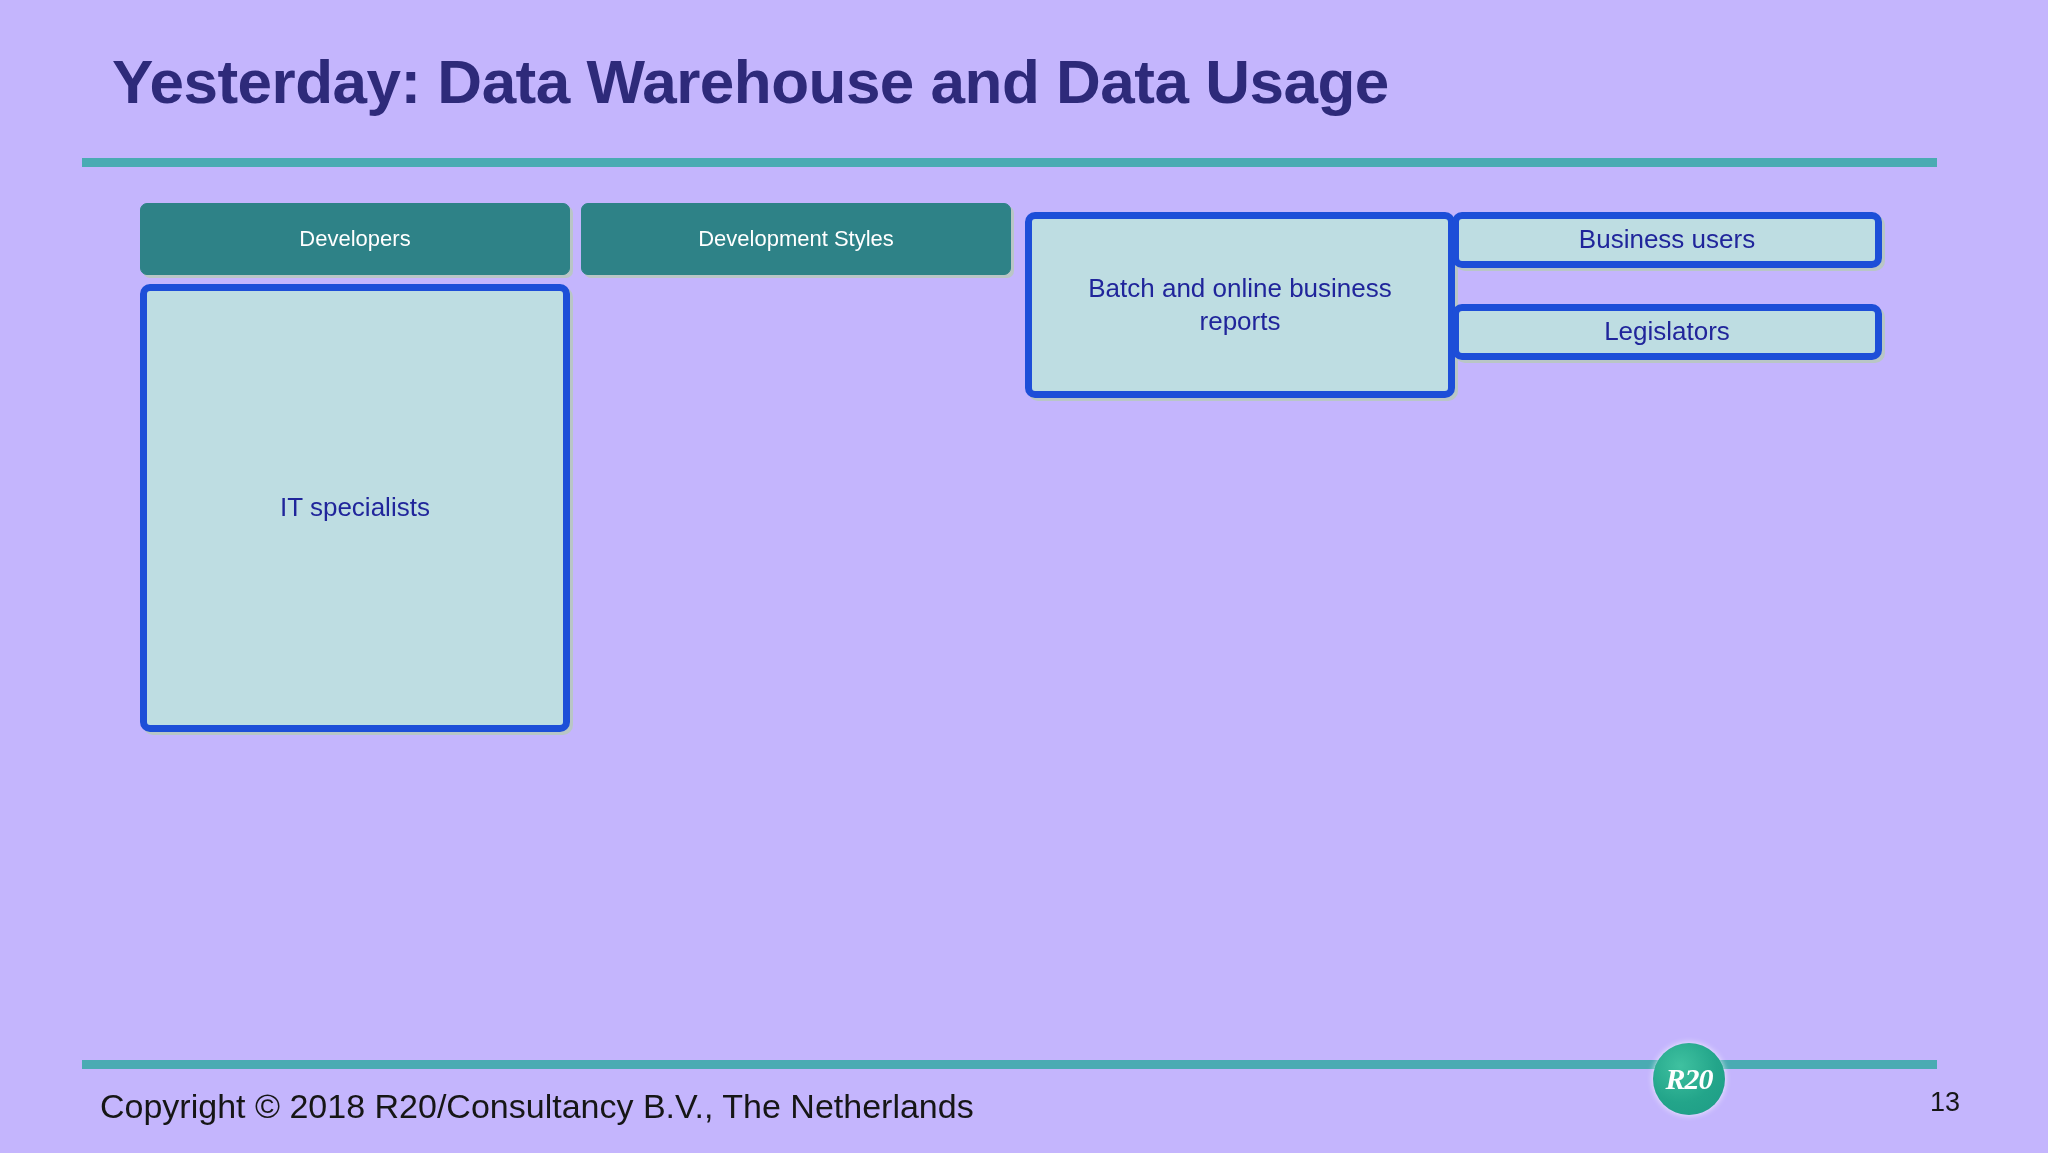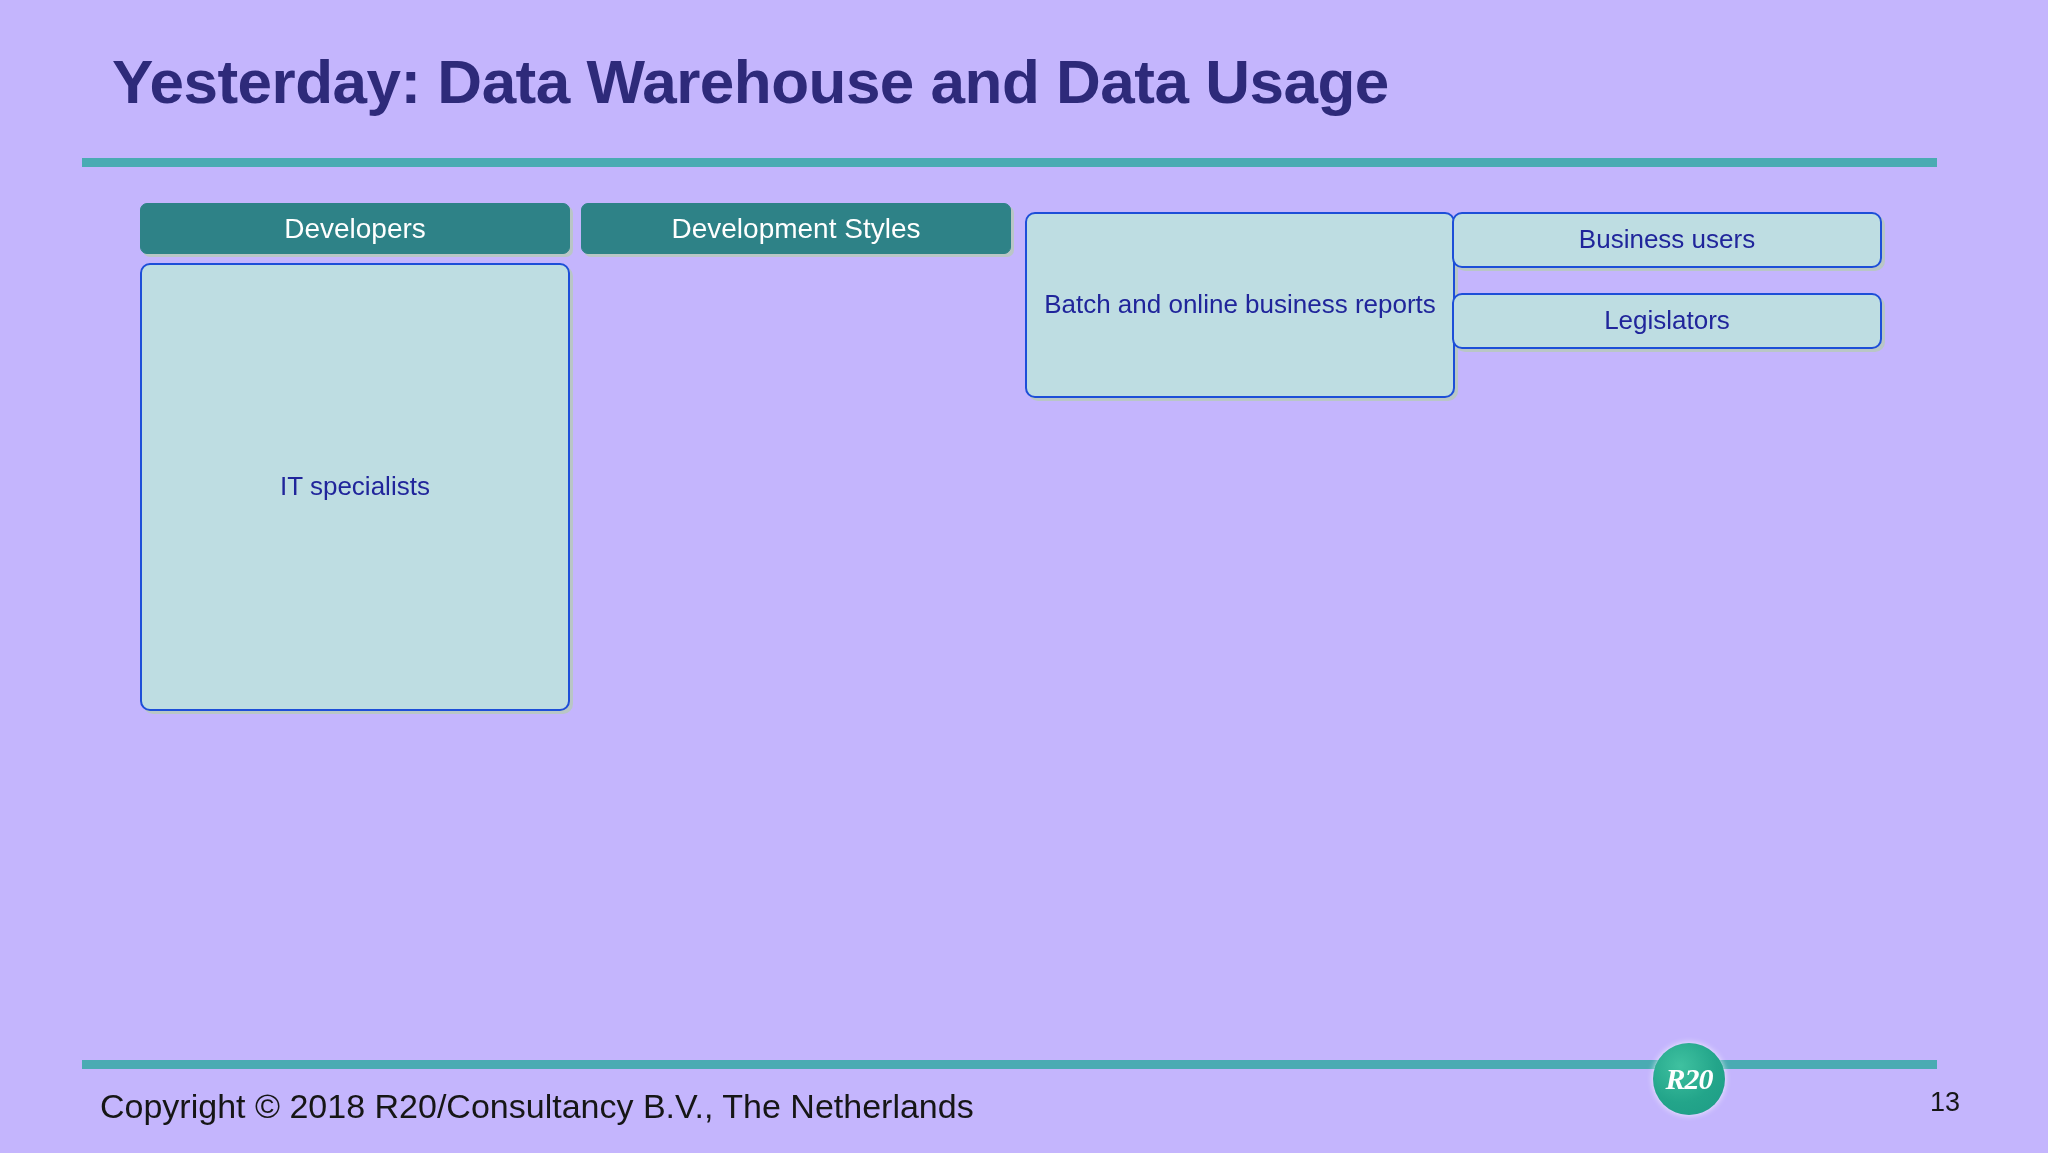--- a/index.html
+++ b/index.html
@@ -52,54 +52,54 @@
     top: 0;
     width: 430px;
   }
   .col-0 { left: 0px; }
   .col-1 { left: 441px; }
   .col-2 { left: 885px; }
   .col-3 { left: 1312px; }
 
   .head-box {
     box-sizing: border-box;
-    height: 51px;
+    height: 72px;
     background: #2e8287;
     border: 1px solid #2e8287;
     border-radius: 7px;
     box-shadow: 3px 3px 0 0 #b9c6c6;
     color: #ffffff;
-    font-size: 28px;
+    font-size: 22px;
     display: flex;
     align-items: center;
     justify-content: center;
     text-align: center;
   }
 
   .body-box {
     box-sizing: border-box;
     margin-top: 9px;
     background: #bedde2;
-    border: 2px solid #1d4ed8;
+    border: 7px solid #1d4ed8;
     border-radius: 10px;
     box-shadow: 3px 3px 0 0 #b9c6c6;
     color: #20259b;
     font-size: 26px;
     line-height: 1.28;
     display: flex;
     align-items: center;
     justify-content: center;
     text-align: center;
     padding: 6px 16px;
   }
   .body-box.tall-1 { height: 448px; }
   .body-box.tall-2 { height: 374px; }
   .body-box.mid    { height: 186px; }
   .body-box.small  { height: 56px; }
-  .body-box.small + .body-box.small { margin-top: 25px; }
+  .body-box.small + .body-box.small { margin-top: 36px; }
 
   
   .footer-rule {
     position: absolute;
     left: 82px;
     top: 1060px;
     width: 1855px;
     height: 9px;
     background: #4aabb3;
   }

